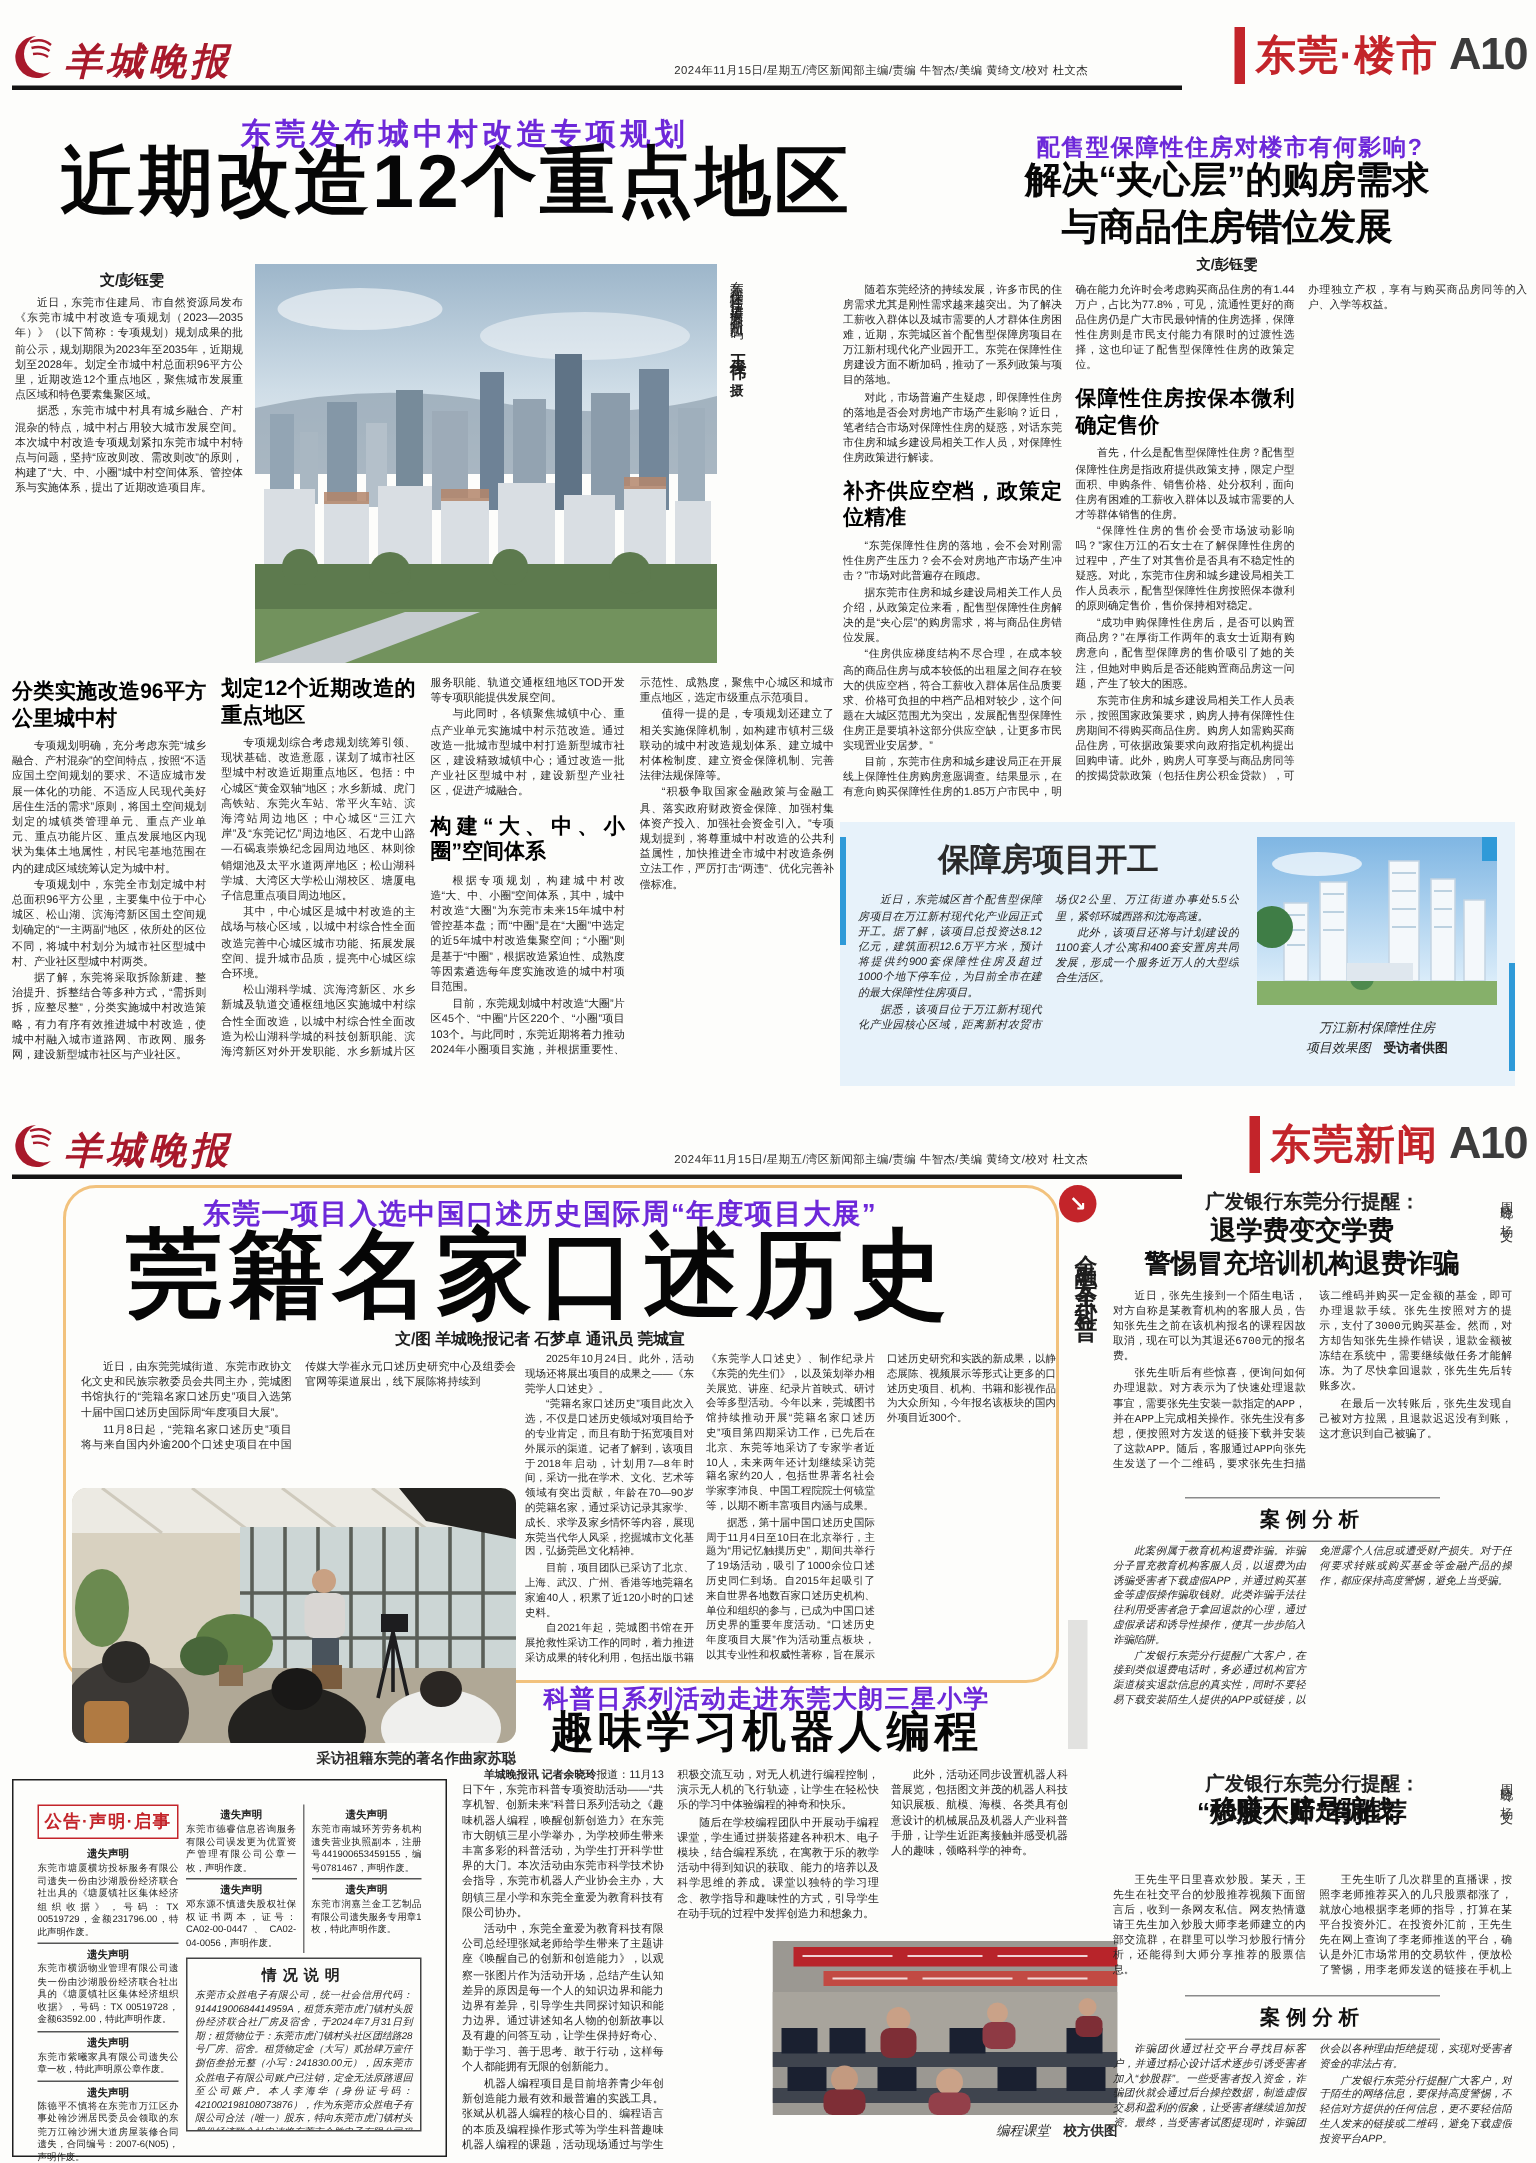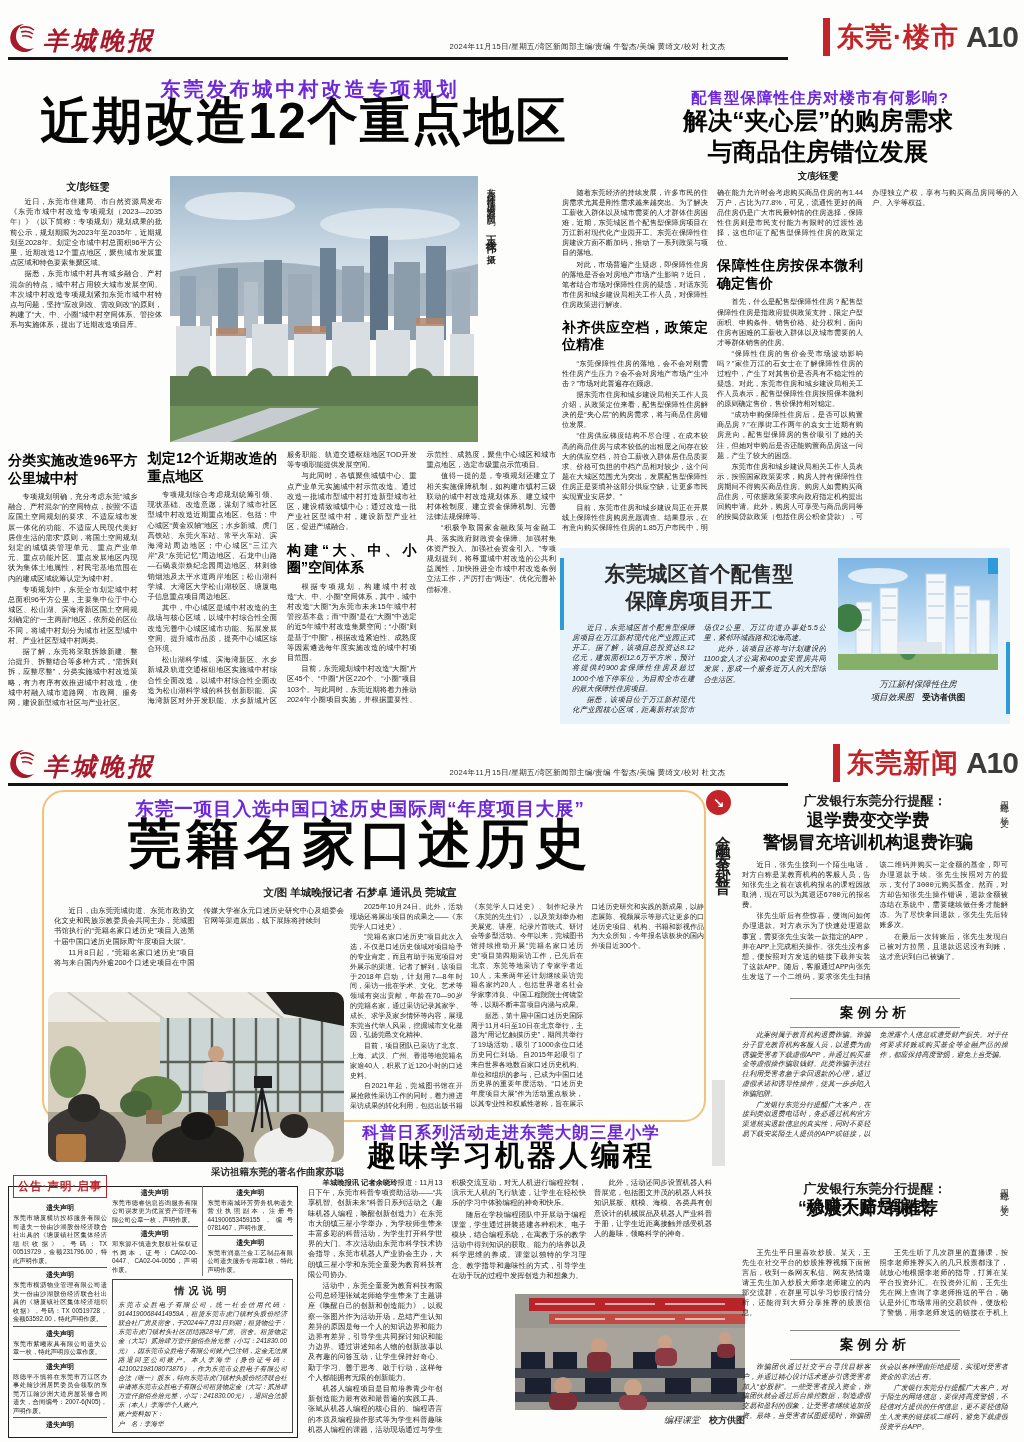--- a/index.html
+++ b/index.html
@@ -52,21 +52,21 @@
     display:flex;align-items:center;justify-content:center;font-size:14px;font-weight:700;}
   .badge-v{writing-mode:vertical-rl;font-size:15px;font-weight:800;color:#1d1d1d;letter-spacing:7px;}
   .badge-bar{background:#e2e2e0;}
   .rail-leadin{font-size:13px;font-weight:700;color:#222;text-align:center;}
   .rail-title{font-size:17.5px;font-weight:800;color:#101010;text-align:center;line-height:1.2;}
   .rail-vby{writing-mode:vertical-rl;font-size:8.6px;color:#333;letter-spacing:2px;}
   .an-head{font-size:13.5px;font-weight:800;color:#111;text-align:center;
     border-top:1.5px solid #8a8a8a;border-bottom:1.5px solid #8a8a8a;padding:5px 0;}
   .an-body{font-style:italic;}
   
-  .ads-box{border:1.6px solid #1f1f1f;box-sizing:border-box;padding:4px;display:flex;gap:5px;background:#fdfdfb;align-items:flex-end;}
+  .ads-box{border:1.6px solid #1f1f1f;box-sizing:border-box;padding:16px;display:flex;gap:5px;background:#fdfdfb;}
   .ads-head{border:1.6px solid #c3242a;color:#c3242a;font-weight:800;font-size:11.5px;
     text-align:center;letter-spacing:1px;padding:3px 1px;margin-bottom:3px;}
   .notice{border-bottom:1px solid #555;padding:2px 0;}
   .notice:last-child{border-bottom:none;}
   .notice .nt{font-size:7px;font-weight:700;text-align:center;margin:0 0 1px 0;}
   .notice .nb{font-size:6.3px;line-height:1.35;text-align:justify;color:#222;}
   .stmt{border:1px solid #444;padding:4px 5px;margin-top:3px;}
   .stmt-title{font-size:10px;font-weight:800;text-align:center;letter-spacing:4px;margin-bottom:2px;}
   .stmt-body{font-size:6.5px;line-height:1.4;text-align:justify;color:#1e1e1e;font-style:italic;}
   .stmt-line{font-size:6.5px;line-height:1.45;color:#1e1e1e;font-style:italic;}
@@ -198,21 +198,20 @@
     <p>“保障性住房的售价会受市场波动影响吗？”家住万江的石女士在了解保障性住房的过程中，产生了对其售价是否具有不稳定性的疑惑。对此，东莞市住房和城乡建设局相关工作人员表示，配售型保障性住房按照保本微利的原则确定售价，售价保持相对稳定。</p>
     <p>“成功申购保障性住房后，是否可以购置商品房？”在厚街工作两年的袁女士近期有购房意向，配售型保障房的售价吸引了她的关注，但她对申购后是否还能购置商品房这一问题，产生了较大的困惑。</p>
     <p>东莞市住房和城乡建设局相关工作人员表示，按照国家政策要求，购房人持有保障性住房期间不得购买商品住房。购房人如需购买商品住房，可依据政策要求向政府指定机构提出回购申请。此外，购房人可享受与商品房同等的按揭贷款政策（包括住房公积金贷款），可办理独立产权，享有与购买商品房同等的入户、入学等权益。</p>
   </div>
 
   <div class="abs bluebox" style="left:560px;top:548px;width:450px;height:176px;">
     <div class="bb-deco-l"></div>
     <div class="bb-deco-r"></div>
     <div style="width:258px;">
       <div class="bb-title">
-        <div>东莞城区首个配售型</div>
         <div>保障房项目开工</div>
       </div>
       <div class="bt cols2 bb-body" style="height:96px;">
         <p>近日，东莞城区首个配售型保障房项目在万江新村现代化产业园正式开工。据了解，该项目总投资达8.12亿元，建筑面积12.6万平方米，预计将提供约900套保障性住房及超过1000个地下停车位，为目前全市在建的最大保障性住房项目。</p>
         <p>据悉，该项目位于万江新村现代化产业园核心区域，距离新村农贸市场仅2公里、万江街道办事处5.5公里，紧邻环城西路和沈海高速。</p>
         <p>此外，该项目还将与计划建设的1100套人才公寓和400套安置房共同发展，形成一个服务近万人的大型综合生活区。</p>
       </div>
     </div>
     <div style="width:160px;">
       <div style="position:relative;">
@@ -264,21 +263,21 @@
   <div class="abs mast-rule" style="left:8px;top:55px;width:780px;"></div>
   <div class="abs dateline" style="left:385px;top:40px;width:405px;">2024年11月15日/星期五/湾区新闻部主编/责编 牛智杰/美编 黄绮文/校对 杜文杰</div>
   <div class="abs sec-block" style="right:6px;top:16px;">
     <span class="sec-bar"></span>
     <span class="sec-name">东莞新闻</span>
     <span class="sec-no">A10</span>
   </div>
 
   <div class="abs tan-frame" style="left:42px;top:62px;width:660px;height:328px;"></div>
   <div class="abs kicker" style="left:60px;top:68px;width:600px;font-size:18.5px;letter-spacing:1px;">东莞一项目入选中国口述历史国际周“年度项目大展”</div>
-  <div class="abs bighead" style="left:60px;top:88px;width:600px;font-size:53px;letter-spacing:5px;">莞籍名家口述历史</div>
+  <div class="abs bighead" style="left:60px;top:88px;width:600px;font-size:64px;letter-spacing:5px;">莞籍名家口述历史</div>
   <div class="abs byline" style="left:60px;top:158px;width:600px;font-size:10.5px;">文/图 羊城晚报记者 石梦卓 通讯员 莞城宣</div>
 
   <div class="abs bt cols2" style="left:54px;top:178px;width:290px;height:82px;">
     <p>近日，由东莞莞城街道、东莞市政协文化文史和民族宗教委员会共同主办，莞城图书馆执行的“莞籍名家口述历史”项目入选第十届中国口述历史国际周“年度项目大展”。</p>
     <p>11月8日起，“莞籍名家口述历史”项目将与来自国内外逾200个口述史项目在中国传媒大学崔永元口述历史研究中心及组委会官网等渠道展出，线下展陈将持续到</p>
   </div>
 
   <div class="abs photo-round" style="left:48px;top:264px;width:296px;height:170px;">
     <svg width="296" height="170" viewBox="0 0 296 170">
       <rect width="296" height="170" fill="#d8d1c0"></rect>

